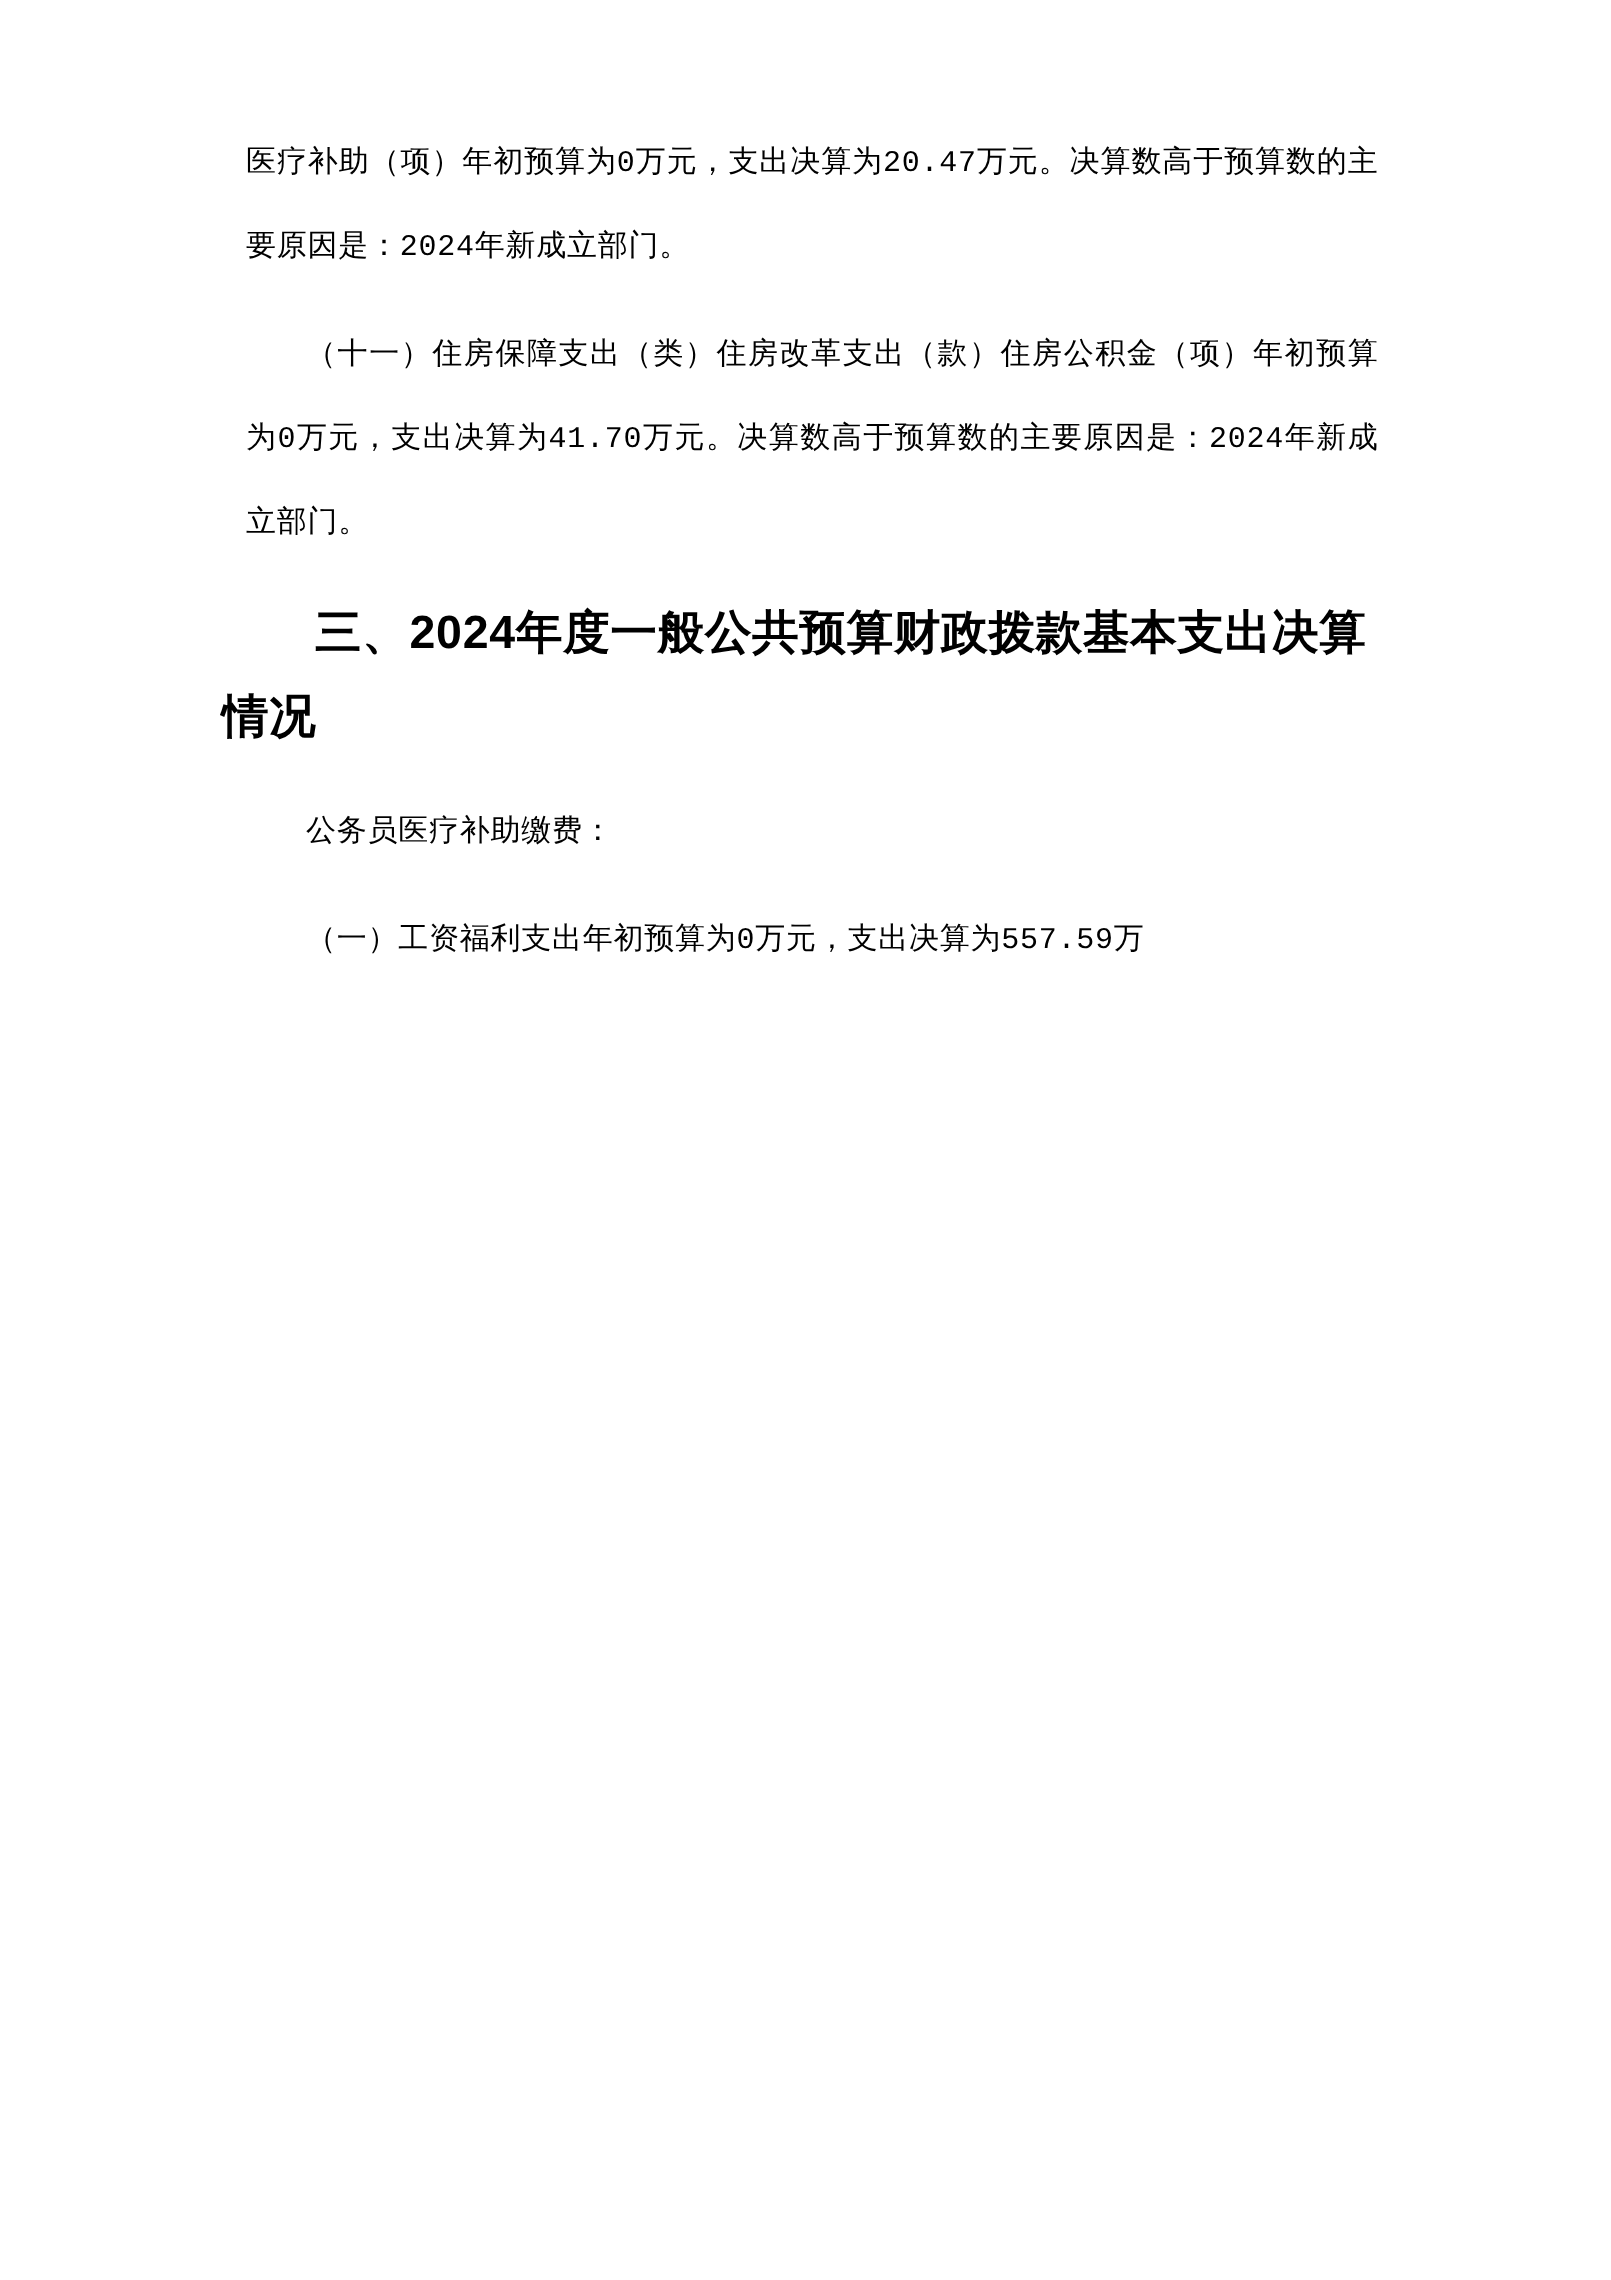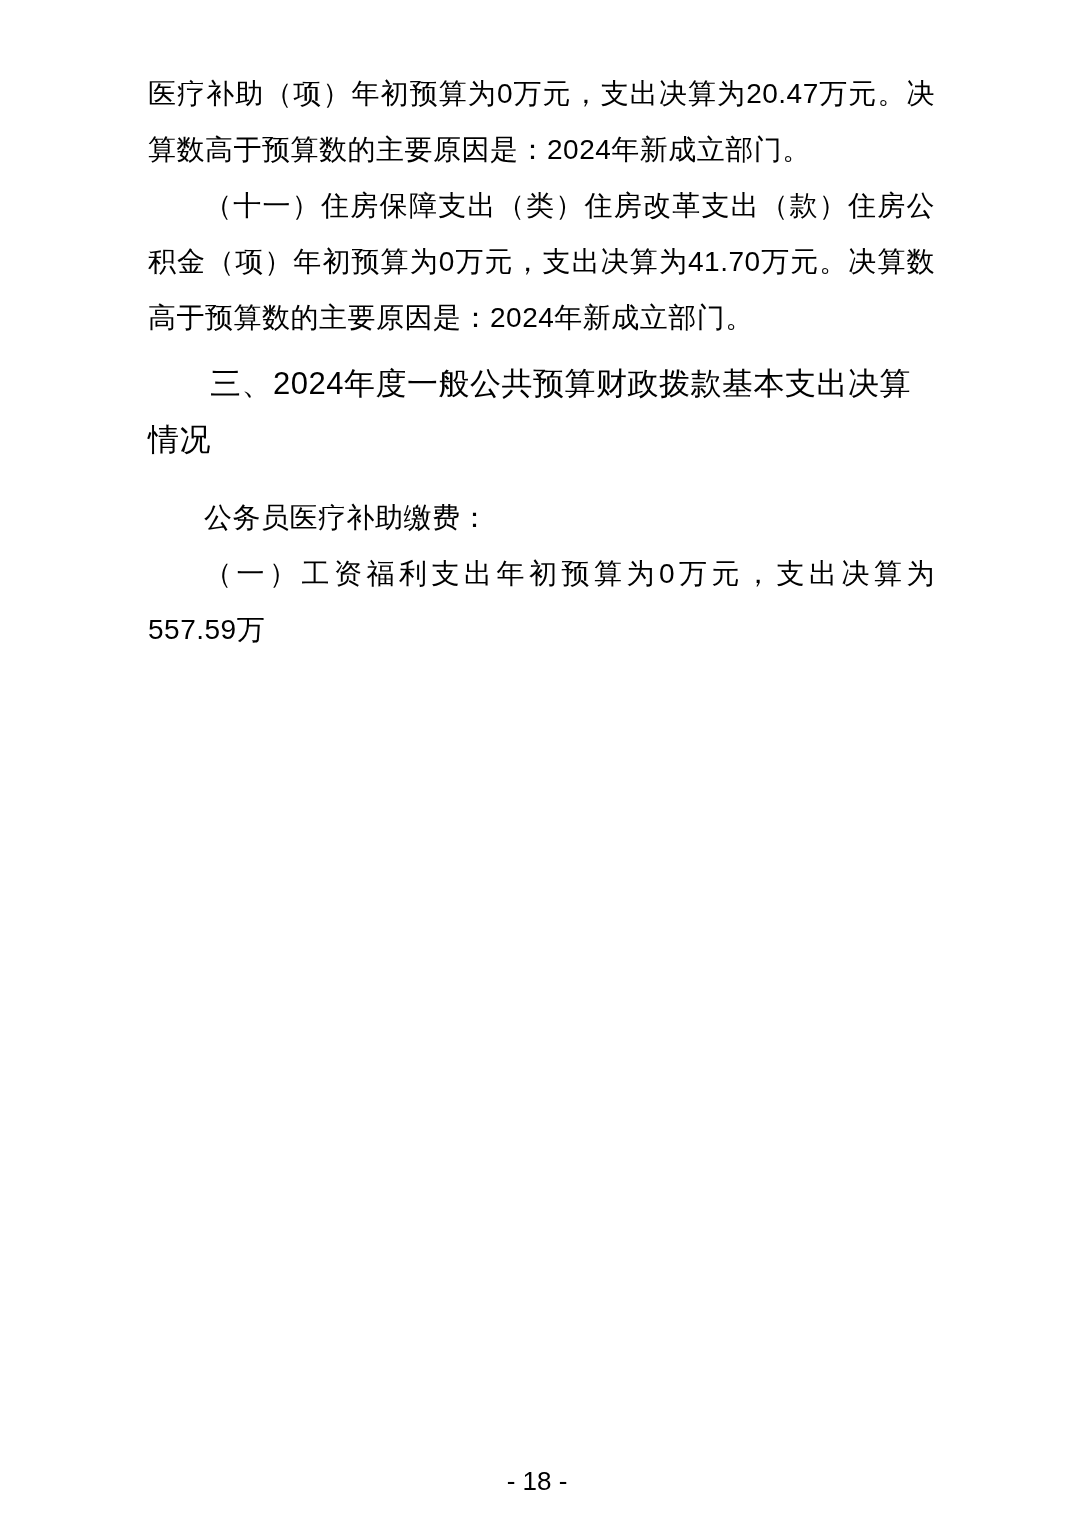--- a/index.html
+++ b/index.html
@@ -11,36 +11,36 @@
     position: relative;
     width: 1074px;
     height: 1520px;
     background: #ffffff;
     box-sizing: border-box;
     padding: 66px 139px 0 148px;
     color: #000000;
     overflow: hidden;
   }
   .body-para {
-    margin: 0;
-    font-family: Liberation Sans, sans-serif;
-    font-size: 28px;
+    margin: 16px;
+    font-family: Liberation Mono, monospace;
+    font-size: 20px;
     line-height: 56px;
     text-align: justify;
     text-align-last: left;
     letter-spacing: 0.5px;
   }
   .indent {
     text-indent: 2em;
   }
   .section-heading {
     margin: 10px 0 22px 0;
     font-family: "Liberation Sans", "DejaVu Sans", sans-serif;
     font-size: 31px;
-    font-weight: normal;
+    font-weight: bold;
     line-height: 56px;
     text-indent: 2em;
     text-align: left;
     letter-spacing: 0.5px;
   }
   .page-footer {
     position: absolute;
     left: 0;
     bottom: 24px;
     width: 100%;
@@ -62,15 +62,14 @@
   <p class="body-para indent">（十一）住房保障支出（类）住房改革支出（款）住房公积金（项）年初预算为0万元，支出决算为41.70万元。决算数高于预算数的主要原因是：2024年新成立部门。</p>
 
 
   <h2 class="section-heading">三、2024年度一般公共预算财政拨款基本支出决算情况</h2>
 
 
   <p class="body-para indent">公务员医疗补助缴费：</p>
 
   <p class="body-para indent">（一）工资福利支出年初预算为0万元，支出决算为557.59万</p>
 
-  <div class="page-footer">- 18 -</div>
 
 </div>
 
 </body></html>

